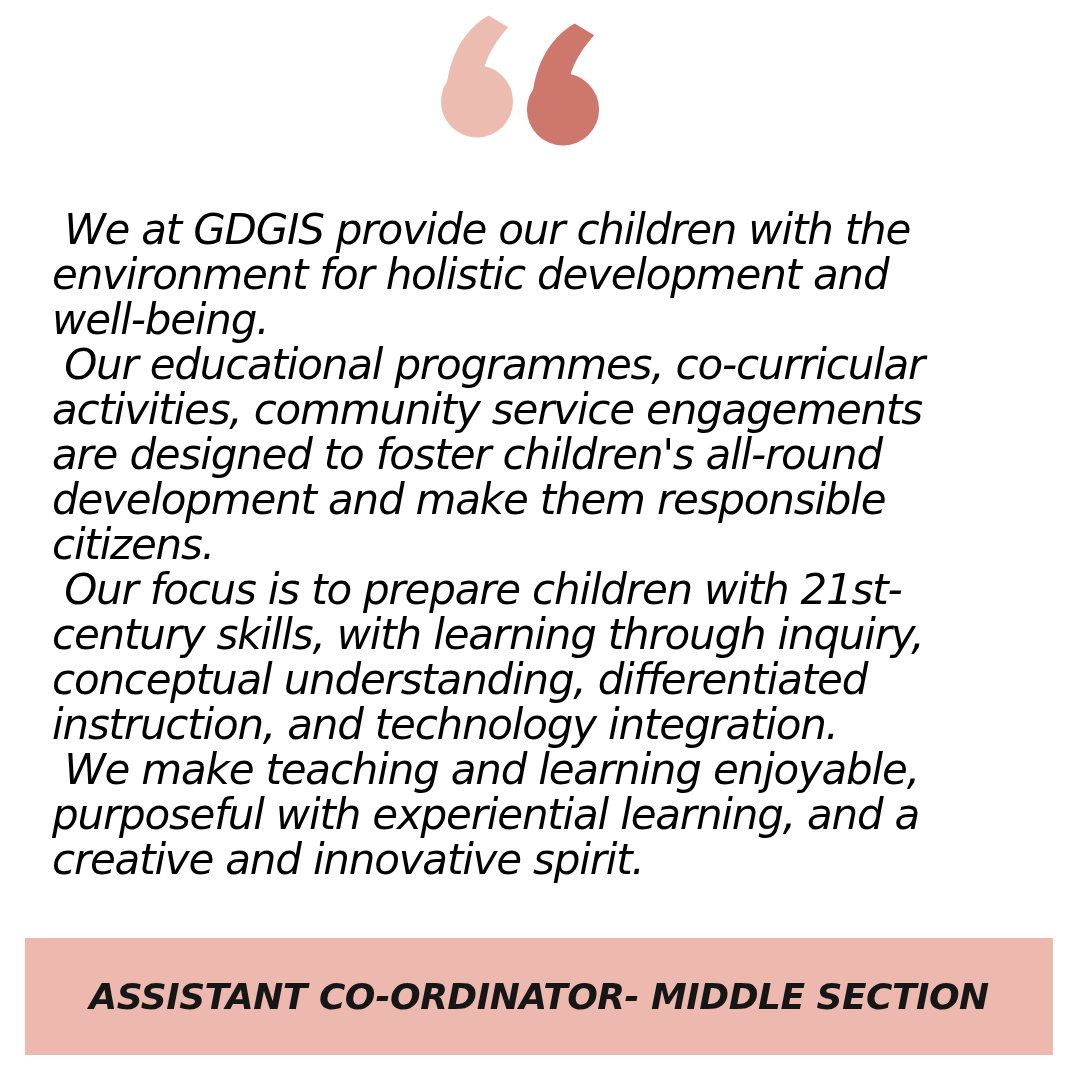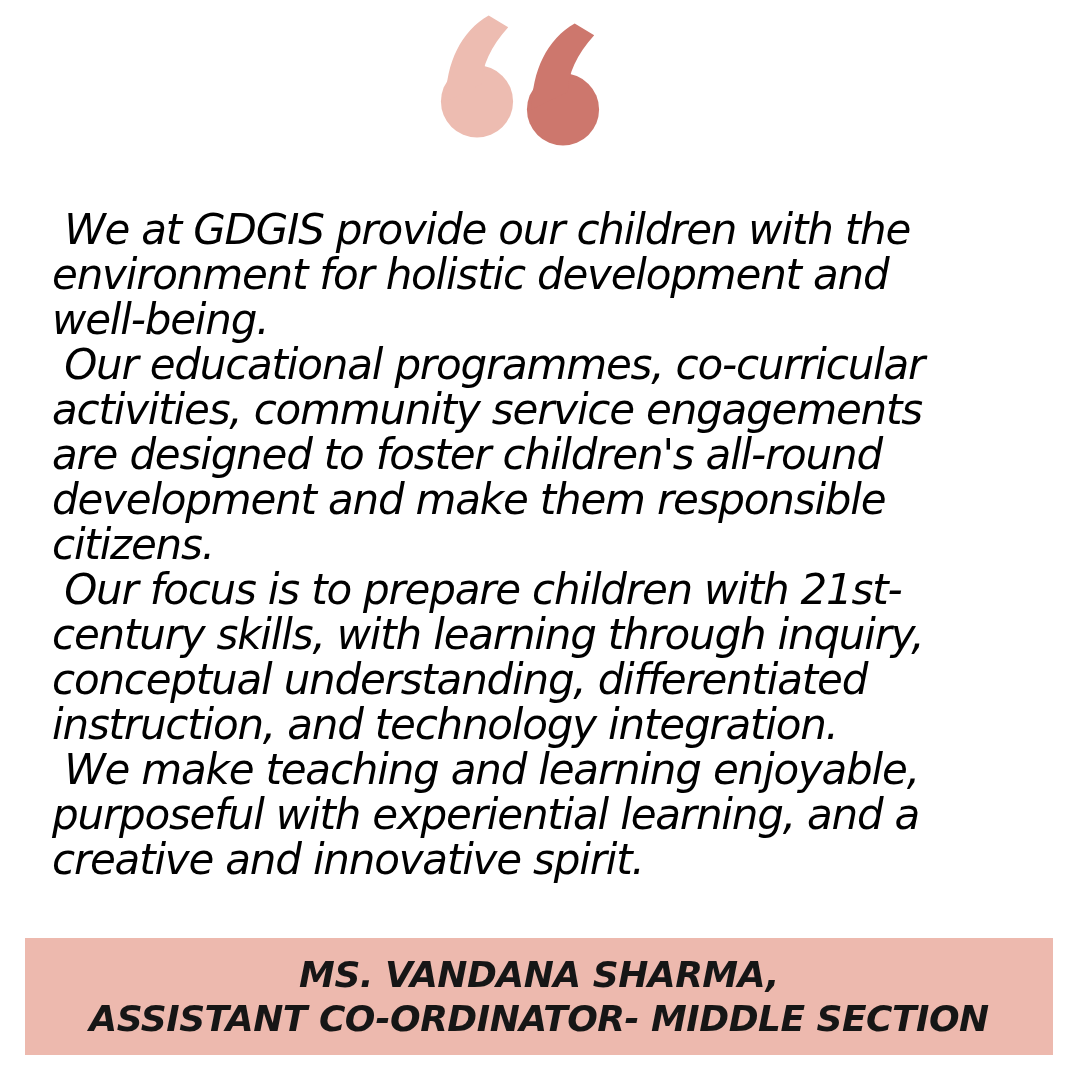--- a/index.html
+++ b/index.html
@@ -85,17 +85,16 @@
 citizens.
  Our focus is to prepare children with 21st-
 century skills, with learning through inquiry,
 conceptual understanding, differentiated
 instruction, and technology integration.
  We make teaching and learning enjoyable,
 purposeful with experiential learning, and a
 creative and innovative spirit.</div>
 
   <div class="attribution-banner" style="background-color: rgb(237, 185, 174);">
-    <div class="attribution-line" style="color: rgb(22, 22, 22);">MS. VANDANA SHARMA,</div>
     <div class="attribution-line" style="color: rgb(22, 22, 22);">ASSISTANT CO-ORDINATOR- MIDDLE SECTION</div>
   </div>
 
 </div>
 
 </body></html>

